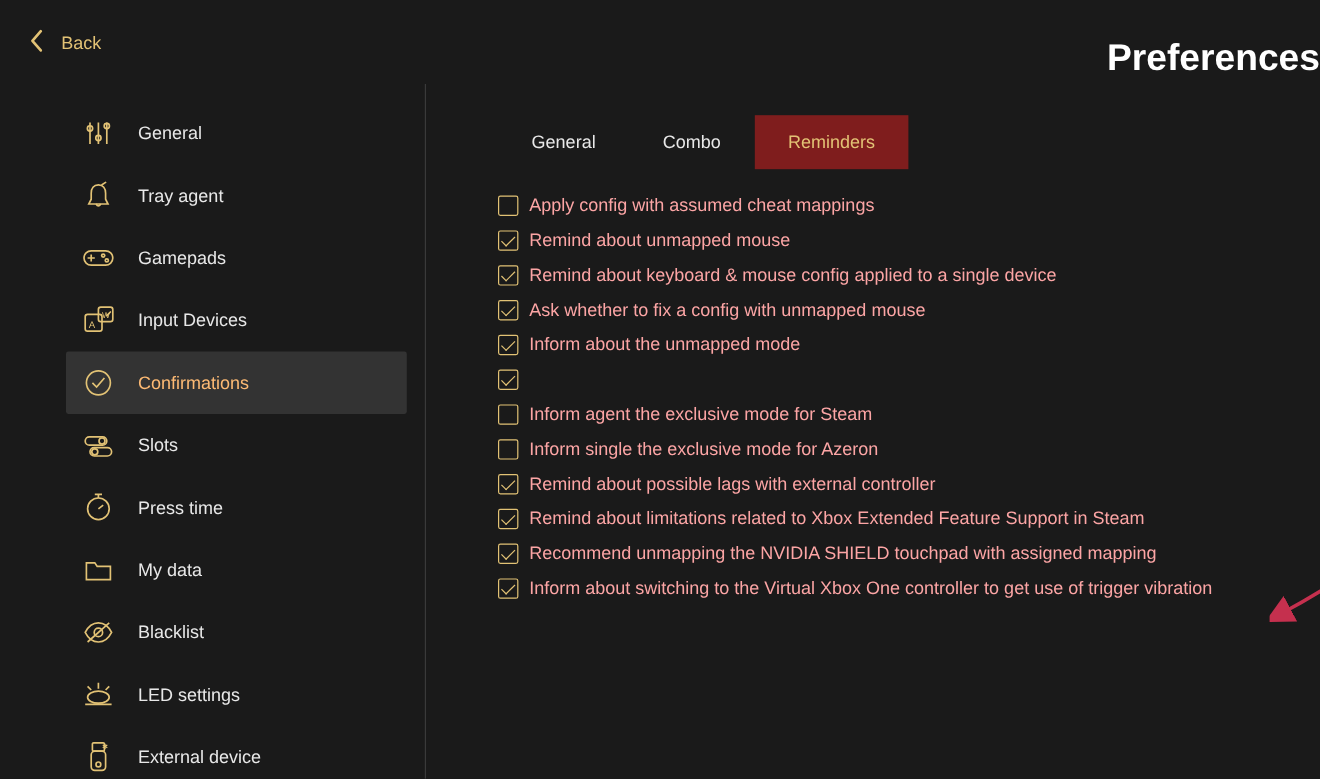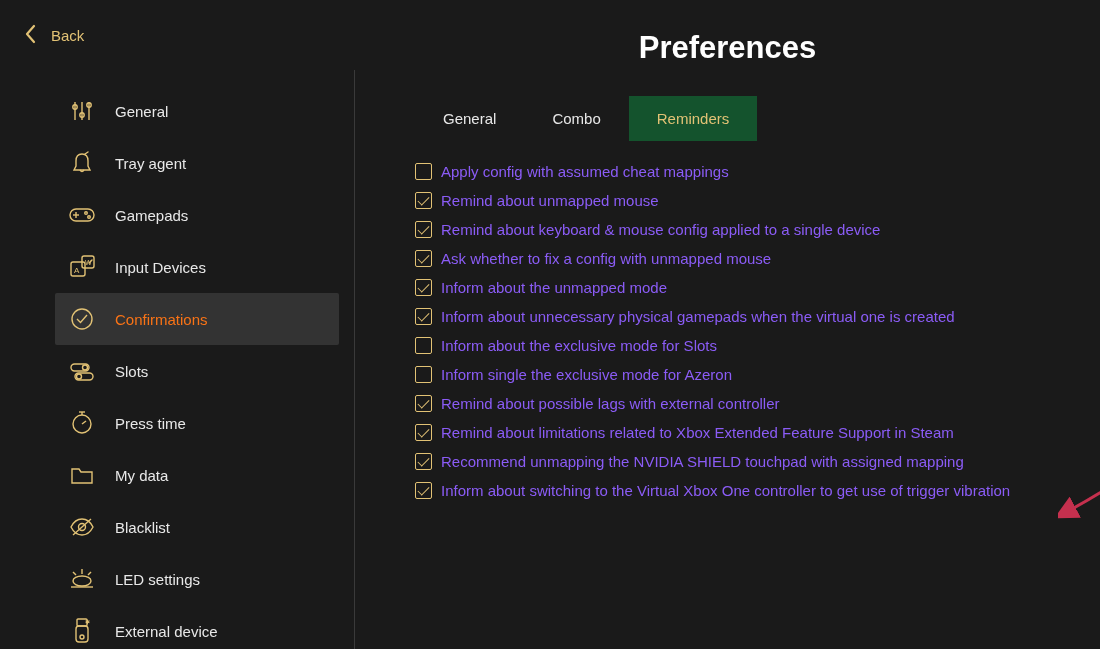--- a/index.html
+++ b/index.html
@@ -44,21 +44,21 @@
       align-items: center;
       height: 52px;
       padding-left: 12px;
       cursor: pointer;
       color: #e8e8e8;
       font-size: 15px;
       border-radius: 2px;
     }
     .sidebar-item.active {
       background: #333333;
-      color: #f97316;
+      color: #fdba74;
     }
     .sidebar-icon {
       width: 30px;
       height: 30px;
       margin-right: 18px;
       display: flex;
       align-items: center;
       justify-content: center;
     }
     .sidebar-icon svg {
@@ -70,54 +70,54 @@
     .main {
       flex: 1;
       padding: 0 30px;
       position: relative;
     }
     .page-title {
       position: absolute;
       top: -40px;
       left: 0;
       right: 0;
-      text-align: center;
+      text-align: right;
       color: #ffffff;
       font-size: 31px;
       font-weight: 600;
     }
     .tabs {
       display: flex;
       margin-top: 26px;
       margin-left: 30px;
     }
     .tab {
       padding: 14px 28px;
       font-size: 15px;
       color: #e8e8e8;
       cursor: pointer;
       background: transparent;
     }
     .tab.active {
-      background: #14532d;
+      background: #7f1d1d;
       color: #e2c275;
     }
     .checklist {
       margin-top: 22px;
       margin-left: 30px;
       display: flex;
       flex-direction: column;
       gap: 12px;
     }
     .check-row {
       display: flex;
       align-items: center;
       gap: 9px;
       font-size: 15px;
-      color: #8b5cf6;
+      color: #fca5a5;
     }
     .checkbox {
       width: 17px;
       height: 17px;
       border: 1.5px solid #e2c275;
       border-radius: 2px;
       display: flex;
       align-items: center;
       justify-content: center;
       cursor: pointer;
@@ -294,25 +294,24 @@
         <div class="check-row">
           <span class="checkbox checked"></span>
           <span>Ask whether to fix a config with unmapped mouse</span>
         </div>
         <div class="check-row">
           <span class="checkbox checked"></span>
           <span>Inform about the unmapped mode</span>
         </div>
         <div class="check-row">
           <span class="checkbox checked"></span>
-          <span>Inform about unnecessary physical gamepads when the virtual one is created</span>
         </div>
         <div class="check-row">
           <span class="checkbox"></span>
-          <span>Inform about the exclusive mode for Slots</span>
+          <span>Inform agent the exclusive mode for Steam</span>
         </div>
         <div class="check-row">
           <span class="checkbox"></span>
           <span>Inform single the exclusive mode for Azeron</span>
         </div>
         <div class="check-row">
           <span class="checkbox checked"></span>
           <span>Remind about possible lags with external controller</span>
         </div>
         <div class="check-row">

